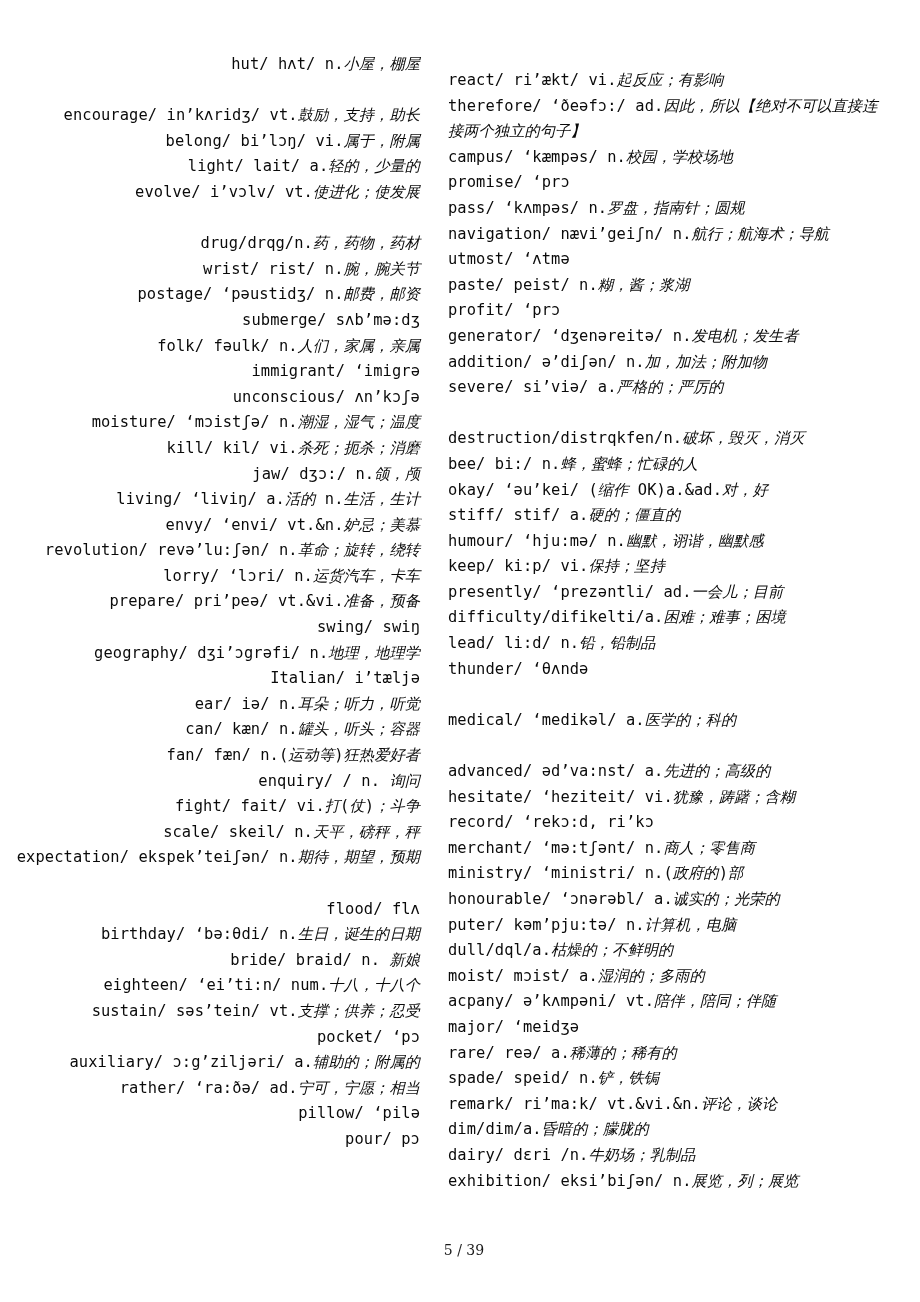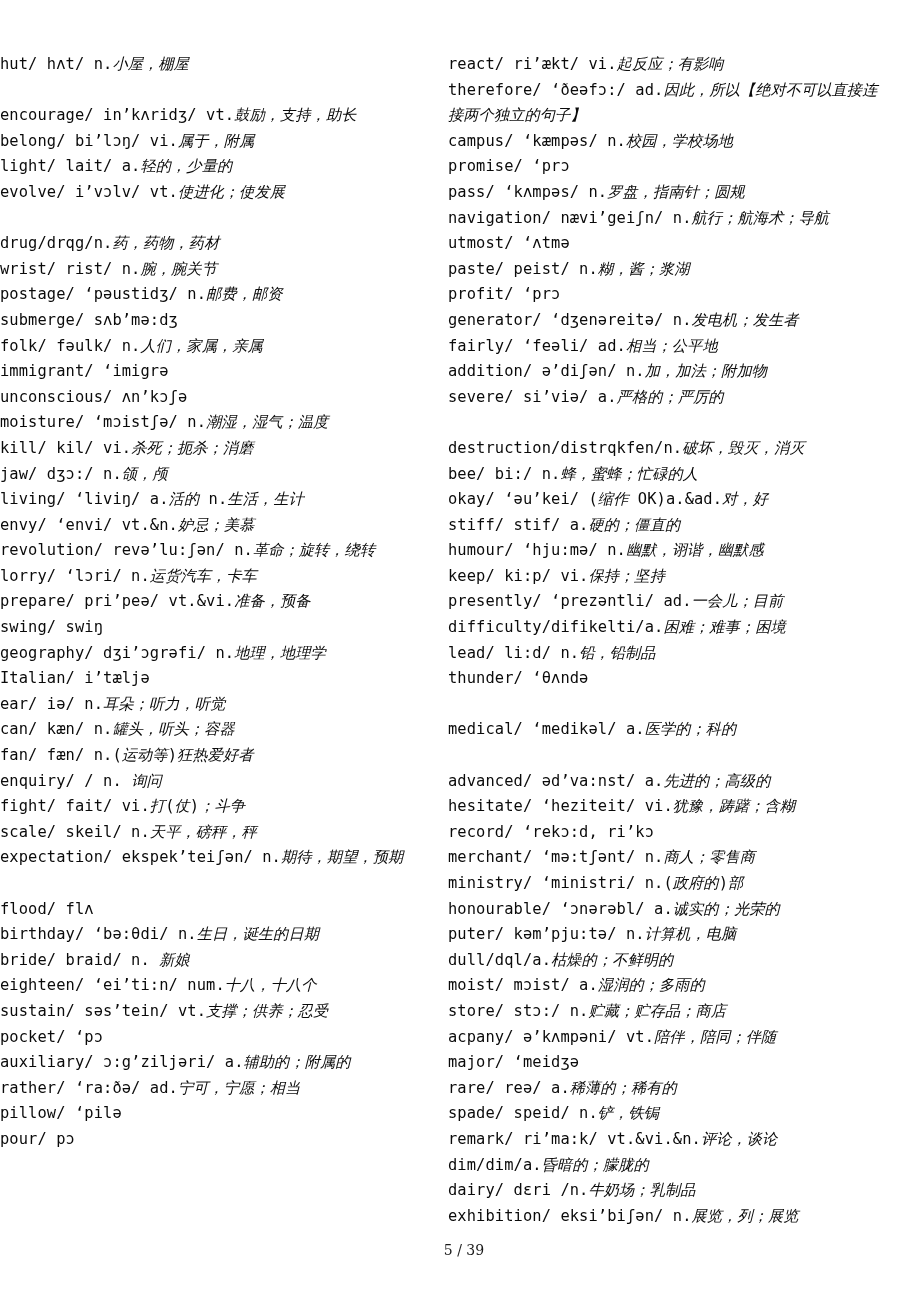--- a/index.html
+++ b/index.html
@@ -30,22 +30,22 @@
     top: 52px;
     width: 920px;
     display: flex;
     flex-direction: row;
     align-items: flex-start;
   }
 
   .col {
     box-sizing: border-box;
   }
-  .col-left  { width: 424px; padding-right: 4px; }
-  .col-right { width: 496px; padding-left: 24px; padding-right: 30px; }
+  .col-left  { width: 424px; padding-right: 4px; text-align: right; }
+  .col-right { width: 496px; padding-left: 24px; padding-right: 30px; margin-top: 16px; }
 
   .entry {
     font-size: 15.4px;
     line-height: 25.6px;
     letter-spacing: 0.1px;
     white-space: normal;
     word-break: normal;
     overflow-wrap: break-word;
     margin: 0;
     padding: 0;
@@ -131,21 +131,20 @@
         <div class="entry">react/ ri’ækt/ vi.<span class="cn">起反应；有影响</span></div>
         <div class="entry">therefore/ ‘ðeəfɔ:/ ad.<span class="cn">因此，所以【绝对不可以直接连接两个独立的句子】</span></div>
         <div class="entry">campus/ ‘kæmpəs/ n.<span class="cn">校园，学校场地</span></div>
         <div class="entry">promise/ ‘prɔ</div>
         <div class="entry">pass/ ‘kʌmpəs/ n.<span class="cn">罗盘，指南针；圆规</span></div>
         <div class="entry">navigation/ nævi’geiʃn/ n.<span class="cn">航行；航海术；导航</span></div>
         <div class="entry">utmost/ ‘ʌtmə</div>
         <div class="entry">paste/ peist/ n.<span class="cn">糊，酱；浆湖</span></div>
         <div class="entry">profit/ ‘prɔ</div>
         <div class="entry">generator/ ‘dʒenəreitə/ n.<span class="cn">发电机；发生者</span></div>
-        <div class="entry">fairly/ ‘feəli/ ad.<span class="cn">相当；公平地</span></div>
         <div class="entry">addition/ ə’diʃən/ n.<span class="cn">加，加法；附加物</span></div>
         <div class="entry">severe/ si’viə/ a.<span class="cn">严格的；严厉的</span></div>
         <div class="spacer"></div>
         <div class="entry">destruction/distrqkfen/n.<span class="cn">破坏，毁灭，消灭</span></div>
         <div class="entry">bee/ bi:/ n.<span class="cn">蜂，蜜蜂；忙碌的人</span></div>
         <div class="entry">okay/ ‘əu’kei/ (<span class="cn">缩作</span> OK)a.&amp;ad.<span class="cn">对，好</span></div>
         <div class="entry">stiff/ stif/ a.<span class="cn">硬的；僵直的</span></div>
         <div class="entry">humour/ ‘hju:mə/ n.<span class="cn">幽默，诩谐，幽默感</span></div>
         <div class="entry">keep/ ki:p/ vi.<span class="cn">保持；坚持</span></div>
         <div class="entry">presently/ ‘prezəntli/ ad.<span class="cn">一会儿；目前</span></div>
@@ -157,21 +156,20 @@
         <div class="spacer"></div>
         <div class="entry">advanced/ əd’va:nst/ a.<span class="cn">先进的；高级的</span></div>
         <div class="entry">hesitate/ ‘heziteit/ vi.<span class="cn">犹豫，踌躇；含糊</span></div>
         <div class="entry">record/ ‘rekɔ:d, ri’kɔ</div>
         <div class="entry">merchant/ ‘mə:tʃənt/ n.<span class="cn">商人；零售商</span></div>
         <div class="entry">ministry/ ‘ministri/ n.(<span class="cn">政府的</span>)<span class="cn">部</span></div>
         <div class="entry">honourable/ ‘ɔnərəbl/ a.<span class="cn">诚实的；光荣的</span></div>
         <div class="entry">puter/ kəm’pju:tə/ n.<span class="cn">计算机，电脑</span></div>
         <div class="entry">dull/dql/a.<span class="cn">枯燥的；不鲜明的</span></div>
         <div class="entry">moist/ mɔist/ a.<span class="cn">湿润的；多雨的</span></div>
-        <div class="entry">store/ stɔ:/ n.<span class="cn">贮藏；贮存品；商店</span></div>
         <div class="entry">acpany/ ə’kʌmpəni/ vt.<span class="cn">陪伴，陪同；伴随</span></div>
         <div class="entry">major/ ‘meidʒə</div>
         <div class="entry">rare/ reə/ a.<span class="cn">稀薄的；稀有的</span></div>
         <div class="entry">spade/ speid/ n.<span class="cn">铲，铁锔</span></div>
         <div class="entry">remark/ ri’ma:k/ vt.&amp;vi.&amp;n.<span class="cn">评论，谈论</span></div>
         <div class="entry">dim/dim/a.<span class="cn">昏暗的；朦胧的</span></div>
         <div class="entry">dairy/ dɛri /n.<span class="cn">牛奶场；乳制品</span></div>
         <div class="entry">exhibition/ eksi’biʃən/ n.<span class="cn">展览，列；展览</span></div>
       </div>
 

